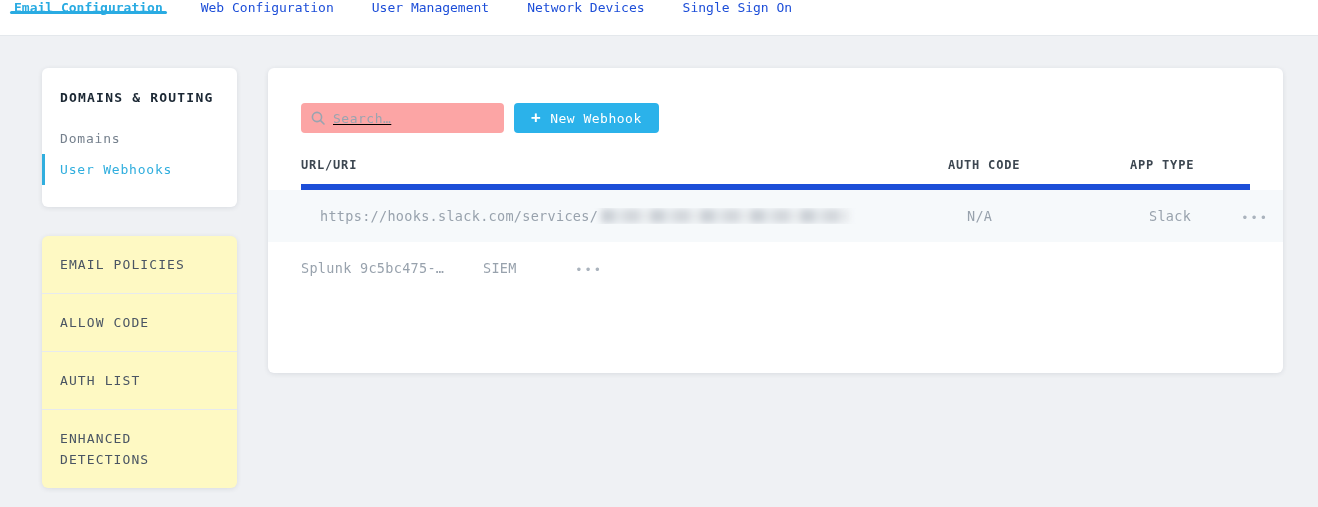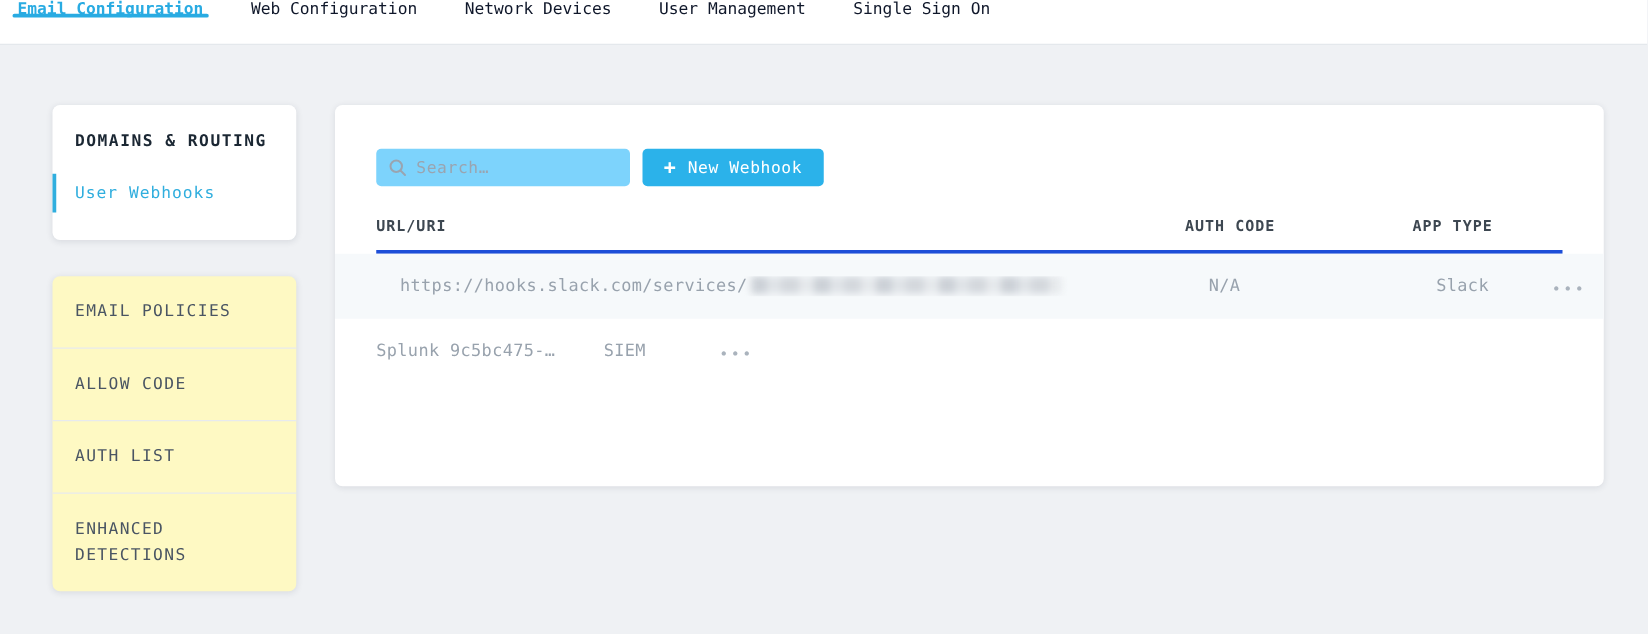--- a/index.html
+++ b/index.html
@@ -17,41 +17,40 @@
     border-bottom: 1px solid #e4e8ec;
     display: flex;
     align-items: flex-start;
     padding-left: 10px;
   }
   .tab {
     position: relative;
     display: flex;
     align-items: center;
     font-size: 13px;
-    color: #0f172a;
+    color: #1d4ed8;
     padding: 0 4px;
     margin-right: 30px;
     cursor: pointer;
     white-space: nowrap;
   }
   .tab.active { color: #29abe2; font-weight: bold; }
   .tab.active::after {
     content: "";
     position: absolute;
     left: 0; right: 0; bottom: 1px;
     height: 3px;
     background: #29abe2;
     border-radius: 2px;
   }
 
   
   .content {
     display: flex;
     padding: 32px 35px 0 42px;
-    margin-top: 16px;
   }
   .sidebar { width: 195px; flex: 0 0 195px; margin-right: 31px; }
 
   .card {
     background: #ffffff;
     border-radius: 6px;
     box-shadow: 0 1px 5px rgba(30,40,60,0.10);
   }
 
   .routing-card { padding: 22px 0 22px 0; margin-bottom: 29px; }
@@ -107,26 +106,27 @@
   .page-title {
     font-size: 20px;
     font-weight: bold;
     color: #3c4650;
     letter-spacing: 0.5px;
     flex: 1;
   }
   .search-box {
     width: 203px;
     height: 30px;
-    background: #7dd3fc;
+    background: #fca5a5;
     border-radius: 4px;
     display: flex;
     align-items: center;
     padding: 0 10px;
     margin-right: 10px;
+    text-decoration: underline;
   }
   .search-box svg { flex: 0 0 auto; margin-right: 8px; }
   .search-box input {
     border: none;
     outline: none;
     background: transparent;
     font-family: inherit;
     font-size: 13px;
     color: #5a6471;
     width: 100%;
@@ -153,21 +153,21 @@
     margin-right: 9px;
     line-height: 1;
   }
 
   
   .table { margin-top: 25px; }
   .thead {
     display: flex;
     align-items: flex-start;
     padding-bottom: 12px;
-    border-bottom: 3px solid #1d4ed8;
+    border-bottom: 6px solid #1d4ed8;
   }
   .th {
     font-size: 12px;
     font-weight: bold;
     color: #3d4751;
     letter-spacing: 0.8px;
     white-space: nowrap;
   }
   .trow {
     display: flex;
@@ -209,30 +209,31 @@
     cursor: pointer;
     line-height: 1;
   }
 </style>
 </head>
 <body>
 
 <div class="topbar">
   <div class="tab active">Email Configuration</div>
   <div class="tab">Web Configuration</div>
+  <div class="tab">User Management</div>
   <div class="tab">Network Devices</div>
-  <div class="tab">User Management</div>
   <div class="tab">Single Sign On</div>
 </div>
 
 <div class="content">
 
   <div class="sidebar">
     <div class="card routing-card">
       <div class="routing-title">DOMAINS &amp; ROUTING</div>
+      <div class="routing-item">Domains</div>
       <div class="routing-item active">User Webhooks</div>
     </div>
 
     <div class="card policy-card">
       <div class="policy-item">EMAIL POLICIES</div>
       <div class="policy-item">ALLOW CODE</div>
       <div class="policy-item">AUTH LIST</div>
       <div class="policy-item">ENHANCED DETECTIONS</div>
     </div>
   </div>

